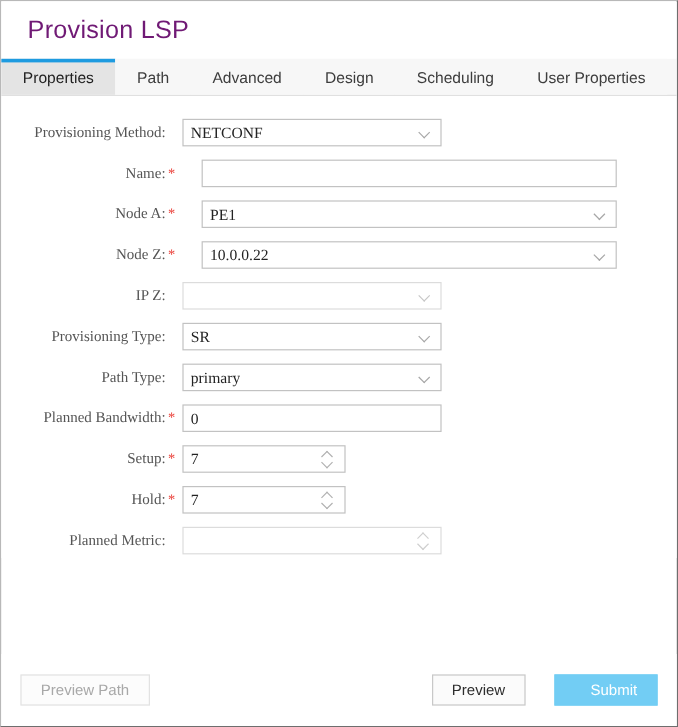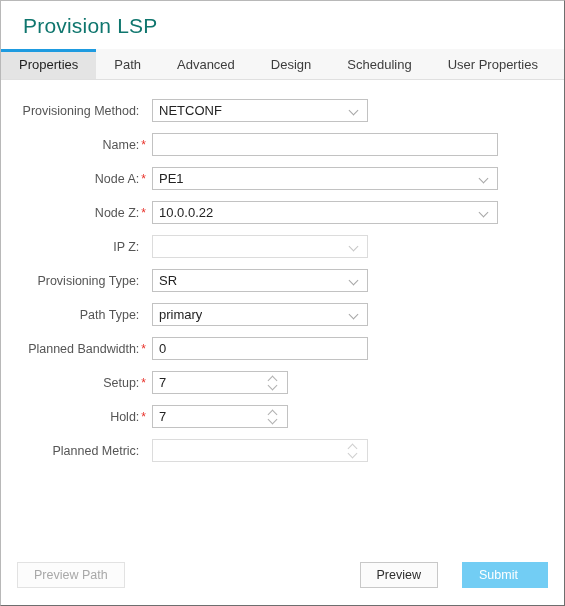--- a/index.html
+++ b/index.html
@@ -26,21 +26,21 @@
 
   
   .title-bar {
     height: 48px;
     box-sizing: border-box;
     padding: 12px 0 0 22px;
     background: #ffffff;
   }
   .title-text {
     font-size: 21px;
-    color: #0f766e;
+    color: #701a75;
     font-weight: normal;
     letter-spacing: .2px;
     line-height: 26px;
   }
 
   
   .tabbar {
     display: flex;
     align-items: stretch;
     height: 30px;
@@ -73,20 +73,21 @@
   
   .form {
     padding: 16px 0 0 0;
     background: #ffffff;
   }
   .row {
     display: flex;
     align-items: center;
     height: 29px;
     margin-bottom: 5px;
+    font-family: Liberation Serif, serif;
   }
   .label-cell {
     width: 145px;
     flex: 0 0 145px;
     text-align: right;
     font-size: 12.5px;
     color: #555555;
     padding-right: 0;
     white-space: nowrap;
   }
@@ -117,21 +118,21 @@
     padding-left: 6px;
     line-height: 21px;
     white-space: nowrap;
     overflow: hidden;
   }
   .ctl.disabled { border-color: #dcdcdc; }
   .ctl.disabled .val { color: #9a9a9a; }
 
   
   .w-narrow { width: 216px; }
-  .w-wide   { width: 346px; }
+  .w-wide   { width: 346px; margin-left: 16px; }
   .w-spin   { width: 136px; }
 
   
   .chev {
     position: absolute;
     right: 8px;
     top: 50%;
     width: 9px;
     height: 9px;
     margin-top: -5px;
@@ -200,21 +201,21 @@
     height: 26px;
     min-width: 72px;
     padding: 0 16px;
     font-size: 12.5px;
     font-family: "Liberation Sans", sans-serif;
     border: 1px solid #c8c8c8;
     background: #fbfbfb;
     color: #2d2d2d;
     cursor: pointer;
     line-height: 24px;
-    text-align: left;
+    text-align: right;
   }
   .btn.disabled {
     color: #a8a8a8;
     background: #fcfcfc;
     border-color: #e2e2e2;
     cursor: default;
   }
   .btn.primary {
     background: #72cdf4;
     border-color: #72cdf4;

